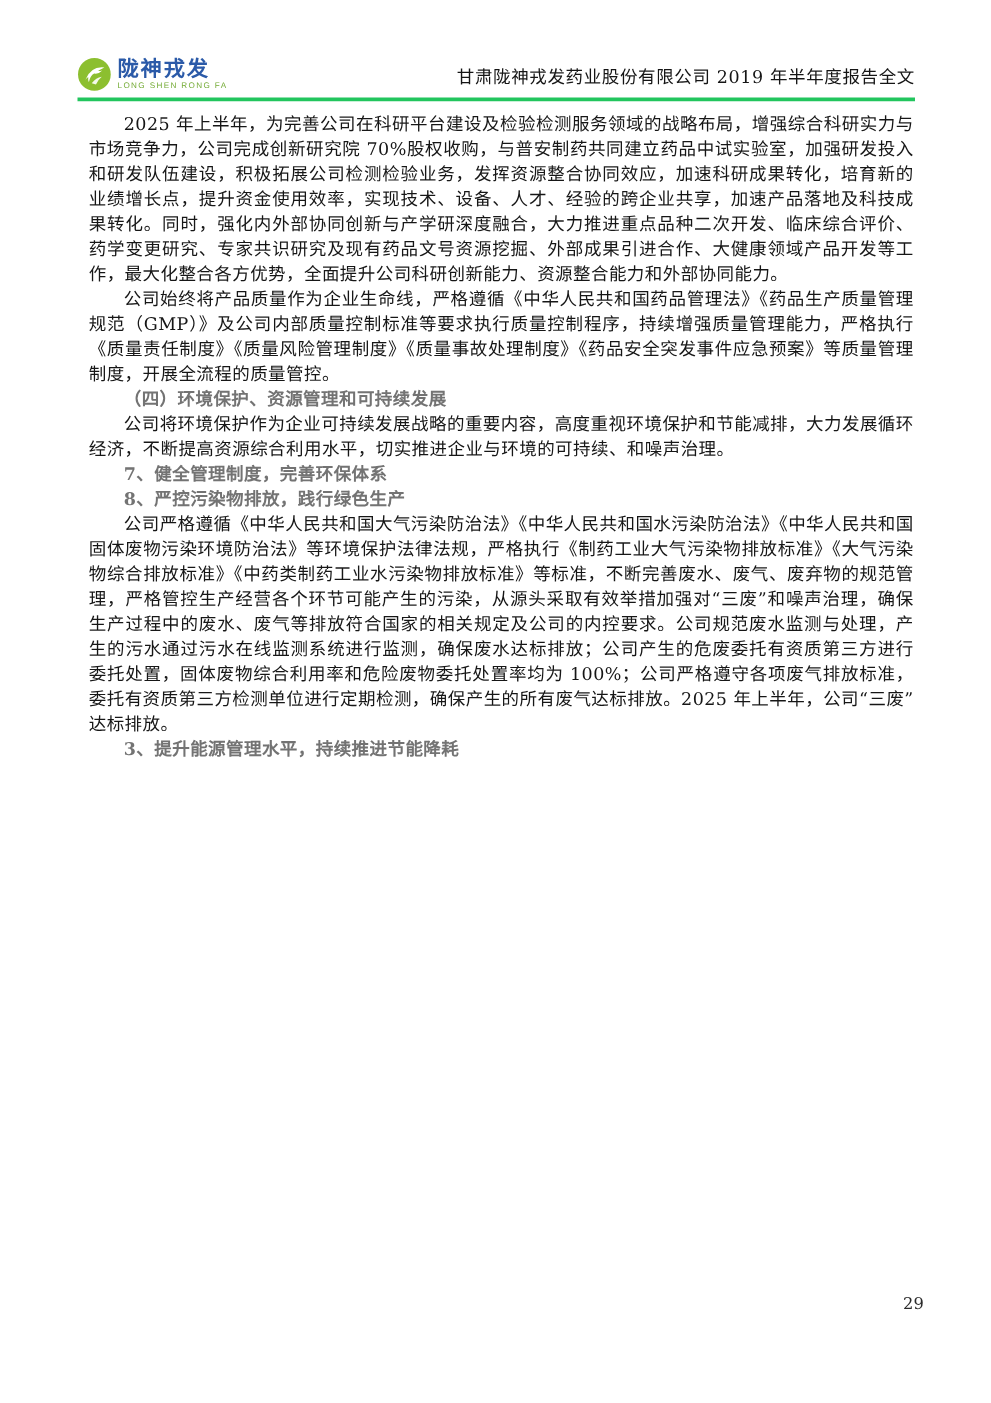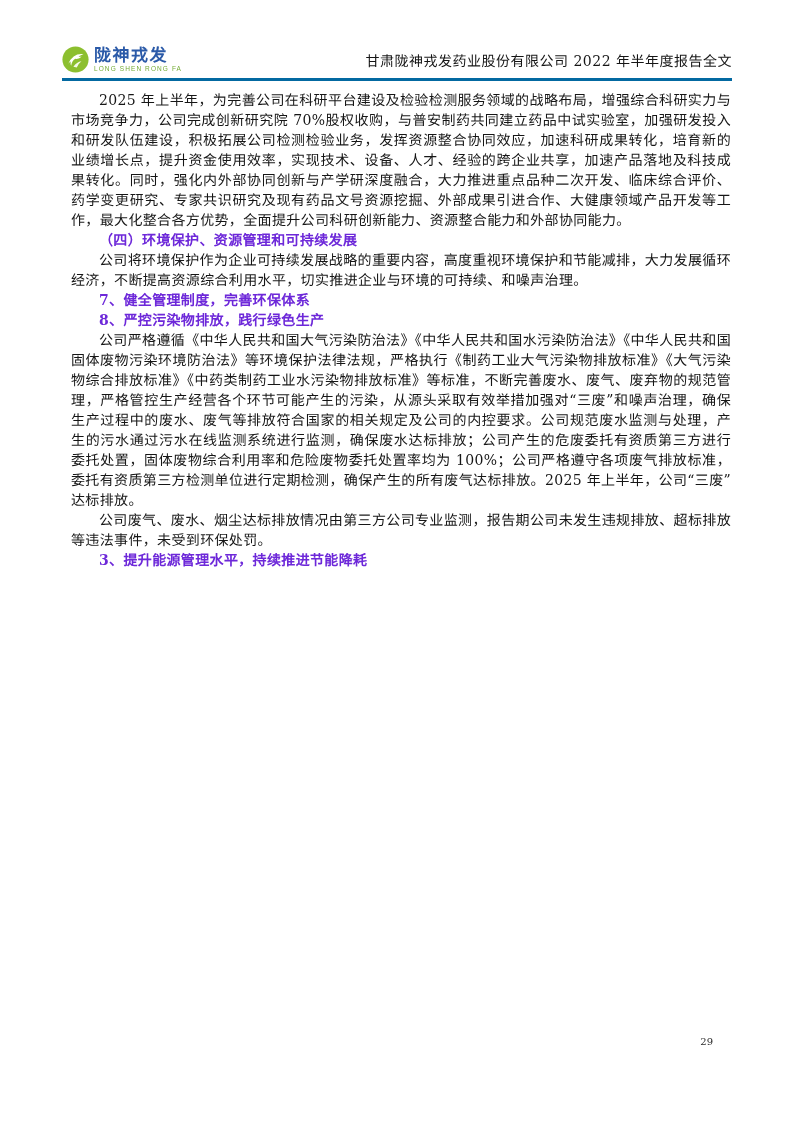--- a/index.html
+++ b/index.html
@@ -9,21 +9,21 @@
     background:#ffffff;
     font-family:"DejaVu Serif","Liberation Serif",serif;
     color:#1b1b1b;
     overflow:hidden;
   }
   
   .header{
     position:absolute;left:62px;top:46px;width:670px;
     display:flex;justify-content:space-between;align-items:flex-end;
     padding-bottom:5px;
-    border-bottom:3px solid #0369a1;
+    border-bottom:3px solid #22c55e;
   }
   .logo{display:flex;align-items:center;gap:5px;}
   .logo-mark{width:27px;height:27px;display:block;}
   .logo-textcol{display:flex;flex-direction:column;line-height:1;}
   .logo-cn{
     font-family:"Liberation Sans","DejaVu Sans",sans-serif;
     font-weight:bold;font-size:17px;letter-spacing:1.5px;color:#2b5aa8;
   }
   .logo-en{
     font-family:"Liberation Sans","DejaVu Sans",sans-serif;
@@ -42,26 +42,26 @@
     font-size:14px;
     line-height:20px;
     text-align:justify;
     text-indent:2em;
     letter-spacing:0.35px;
     color:#161616;
   }
   .content p.h1, .content p.h2{
     font-weight:bold;
     text-align:left;
-    color:#6d28d9;
+    color:#737373;
   }
   
   .page-number{
-    position:absolute;right:80px;top:1036px;
-    font-size:10px;color:#2a2a2a;
+    position:absolute;right:54px;top:1036px;
+    font-size:13px;color:#2a2a2a;
   }
 </style>
 </head>
 <body>
 
 <div class="page">
 
   <div class="header">
     <div class="logo">
       <span class="logo-mark">
@@ -69,29 +69,29 @@
           <circle cx="16" cy="16" r="15.5" fill="#8cbf2f"></circle>
           <path d="M7.5 21 Q13 8 25.5 9.5 L19.5 12.5 Q22 13 23.5 12.4 Q20 16 15.8 15.2 Q12 17 10.8 23.5 Q9.8 21.5 10.2 18.5 Q8.6 19.4 7.5 21 Z" fill="#ffffff"></path>
           <path d="M13.5 24.5 Q17.5 19 23 18.2 Q19 21.5 17.5 25.5 Z" fill="#ffffff" opacity="0.9"></path>
         </svg>
       </span>
       <span class="logo-textcol">
         <span class="logo-cn">陇神戎发</span>
         <span class="logo-en">LONG SHEN RONG FA</span>
       </span>
     </div>
-    <div class="header-title">甘肃陇神戎发药业股份有限公司 2022 年半年度报告全文</div>
+    <div class="header-title">甘肃陇神戎发药业股份有限公司 2019 年半年度报告全文</div>
   </div>
 
   <div class="content">
     <p>2025 年上半年，为完善公司在科研平台建设及检验检测服务领域的战略布局，增强综合科研实力与市场竞争力，公司完成创新研究院 70%股权收购，与普安制药共同建立药品中试实验室，加强研发投入和研发队伍建设，积极拓展公司检测检验业务，发挥资源整合协同效应，加速科研成果转化，培育新的业绩增长点，提升资金使用效率，实现技术、设备、人才、经验的跨企业共享，加速产品落地及科技成果转化。同时，强化内外部协同创新与产学研深度融合，大力推进重点品种二次开发、临床综合评价、药学变更研究、专家共识研究及现有药品文号资源挖掘、外部成果引进合作、大健康领域产品开发等工作，最大化整合各方优势，全面提升公司科研创新能力、资源整合能力和外部协同能力。</p>
+    <p>公司始终将产品质量作为企业生命线，严格遵循《中华人民共和国药品管理法》《药品生产质量管理规范（GMP）》及公司内部质量控制标准等要求执行质量控制程序，持续增强质量管理能力，严格执行《质量责任制度》《质量风险管理制度》《质量事故处理制度》《药品安全突发事件应急预案》等质量管理制度，开展全流程的质量管控。</p>
     <p class="h1">（四）环境保护、资源管理和可持续发展</p>
     <p>公司将环境保护作为企业可持续发展战略的重要内容，高度重视环境保护和节能减排，大力发展循环经济，不断提高资源综合利用水平，切实推进企业与环境的可持续、和噪声治理。</p>
     <p class="h2">7、健全管理制度，完善环保体系</p>
     <p class="h2">8、严控污染物排放，践行绿色生产</p>
     <p>公司严格遵循《中华人民共和国大气污染防治法》《中华人民共和国水污染防治法》《中华人民共和国固体废物污染环境防治法》等环境保护法律法规，严格执行《制药工业大气污染物排放标准》《大气污染物综合排放标准》《中药类制药工业水污染物排放标准》等标准，不断完善废水、废气、废弃物的规范管理，严格管控生产经营各个环节可能产生的污染，从源头采取有效举措加强对“三废”和噪声治理，确保生产过程中的废水、废气等排放符合国家的相关规定及公司的内控要求。公司规范废水监测与处理，产生的污水通过污水在线监测系统进行监测，确保废水达标排放；公司产生的危废委托有资质第三方进行委托处置，固体废物综合利用率和危险废物委托处置率均为 100%；公司严格遵守各项废气排放标准，委托有资质第三方检测单位进行定期检测，确保产生的所有废气达标排放。2025 年上半年，公司“三废”达标排放。</p>
-    <p>公司废气、废水、烟尘达标排放情况由第三方公司专业监测，报告期公司未发生违规排放、超标排放等违法事件，未受到环保处罚。</p>
     <p class="h2">3、提升能源管理水平，持续推进节能降耗</p>
   </div>
 
   <div class="page-number">29</div>
 
 </div>
 
 </body></html>

